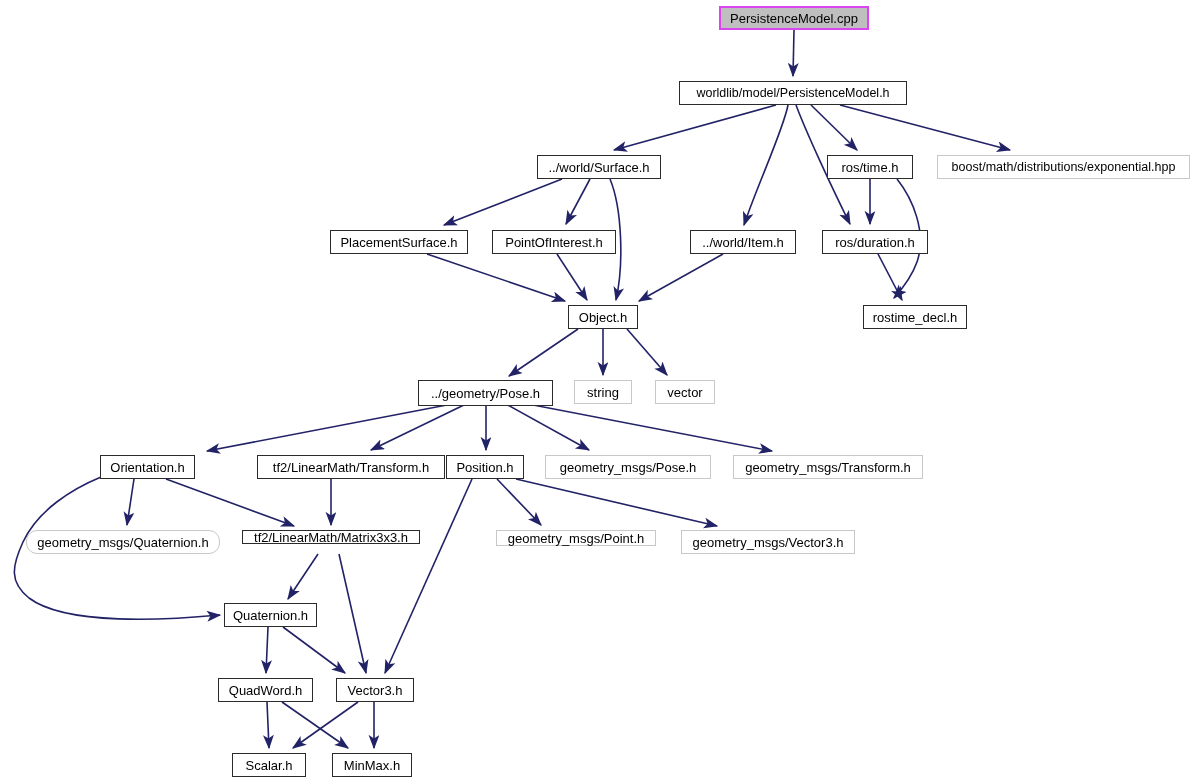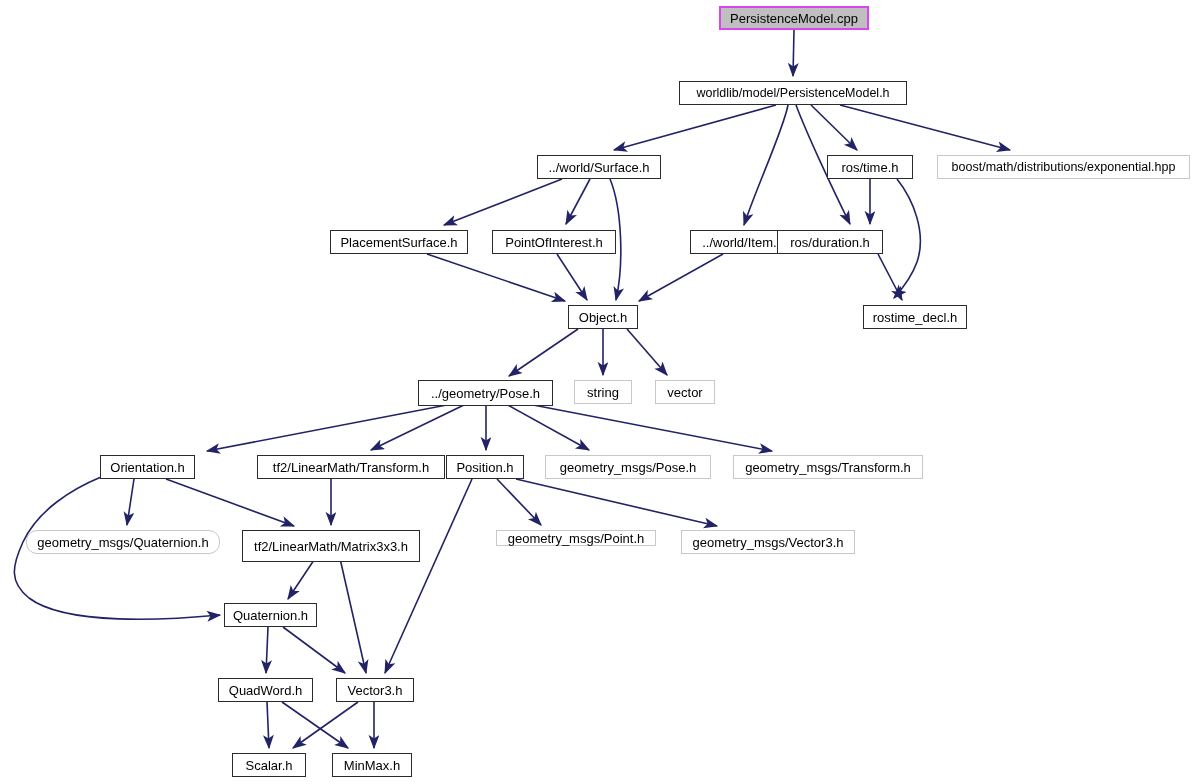--- a/index.html
+++ b/index.html
@@ -82,21 +82,21 @@
       </div>
       <div class="node dark" style="left: 330px; top: 230px; width: 138px; height: 24px; font-size: 13px;">
         <span>PlacementSurface.h</span>
       </div>
       <div class="node dark" style="left: 492px; top: 230px; width: 124px; height: 24px; font-size: 13px;">
         <span>PointOfInterest.h</span>
       </div>
       <div class="node dark" style="left: 690px; top: 230px; width: 106px; height: 24px; font-size: 13px;">
         <span>../world/Item.h</span>
       </div>
-      <div class="node dark" style="left: 777px; top: 230px; width: 106px; height: 24px; font-size: 13px;">
+      <div class="node dark" style="left: 822px; top: 230px; width: 106px; height: 24px; font-size: 13px;">
         <span>ros/duration.h</span>
       </div>
       <div class="node dark" style="left: 568px; top: 305px; width: 70px; height: 24px; font-size: 13px;">
         <span>Object.h</span>
       </div>
       <div class="node dark" style="left: 863px; top: 305px; width: 104px; height: 24px; font-size: 13px;">
         <span>rostime_decl.h</span>
       </div>
       <div class="node dark" style="left: 418px; top: 380px; width: 135px; height: 26px; font-size: 13px;">
         <span>../geometry/Pose.h</span>
@@ -118,21 +118,21 @@
       </div>
       <div class="node ext" style="left: 545px; top: 455px; width: 166px; height: 24px; font-size: 13px;">
         <span>geometry_msgs/Pose.h</span>
       </div>
       <div class="node ext" style="left: 733px; top: 455px; width: 190px; height: 24px; font-size: 13px;">
         <span>geometry_msgs/Transform.h</span>
       </div>
       <div class="node ext" style="left: 26px; top: 530px; width: 194px; height: 24px; font-size: 13px; border-radius: 11px;">
         <span>geometry_msgs/Quaternion.h</span>
       </div>
-      <div class="node dark" style="left: 242px; top: 530px; width: 178px; height: 32px; font-size: 13px;">
+      <div class="node dark" style="left: 242px; top: 530px; width: 178px; height: 14px; font-size: 13px;">
         <span>tf2/LinearMath/Matrix3x3.h</span>
       </div>
       <div class="node ext" style="left: 496px; top: 530px; width: 160px; height: 16px; font-size: 13px; text-align: right;">
         <span>geometry_msgs/Point.h</span>
       </div>
       <div class="node ext" style="left: 681px; top: 530px; width: 174px; height: 24px; font-size: 13px;">
         <span>geometry_msgs/Vector3.h</span>
       </div>
       <div class="node dark" style="left: 224px; top: 603px; width: 93px; height: 24px; font-size: 13px;">
         <span>Quaternion.h</span>

